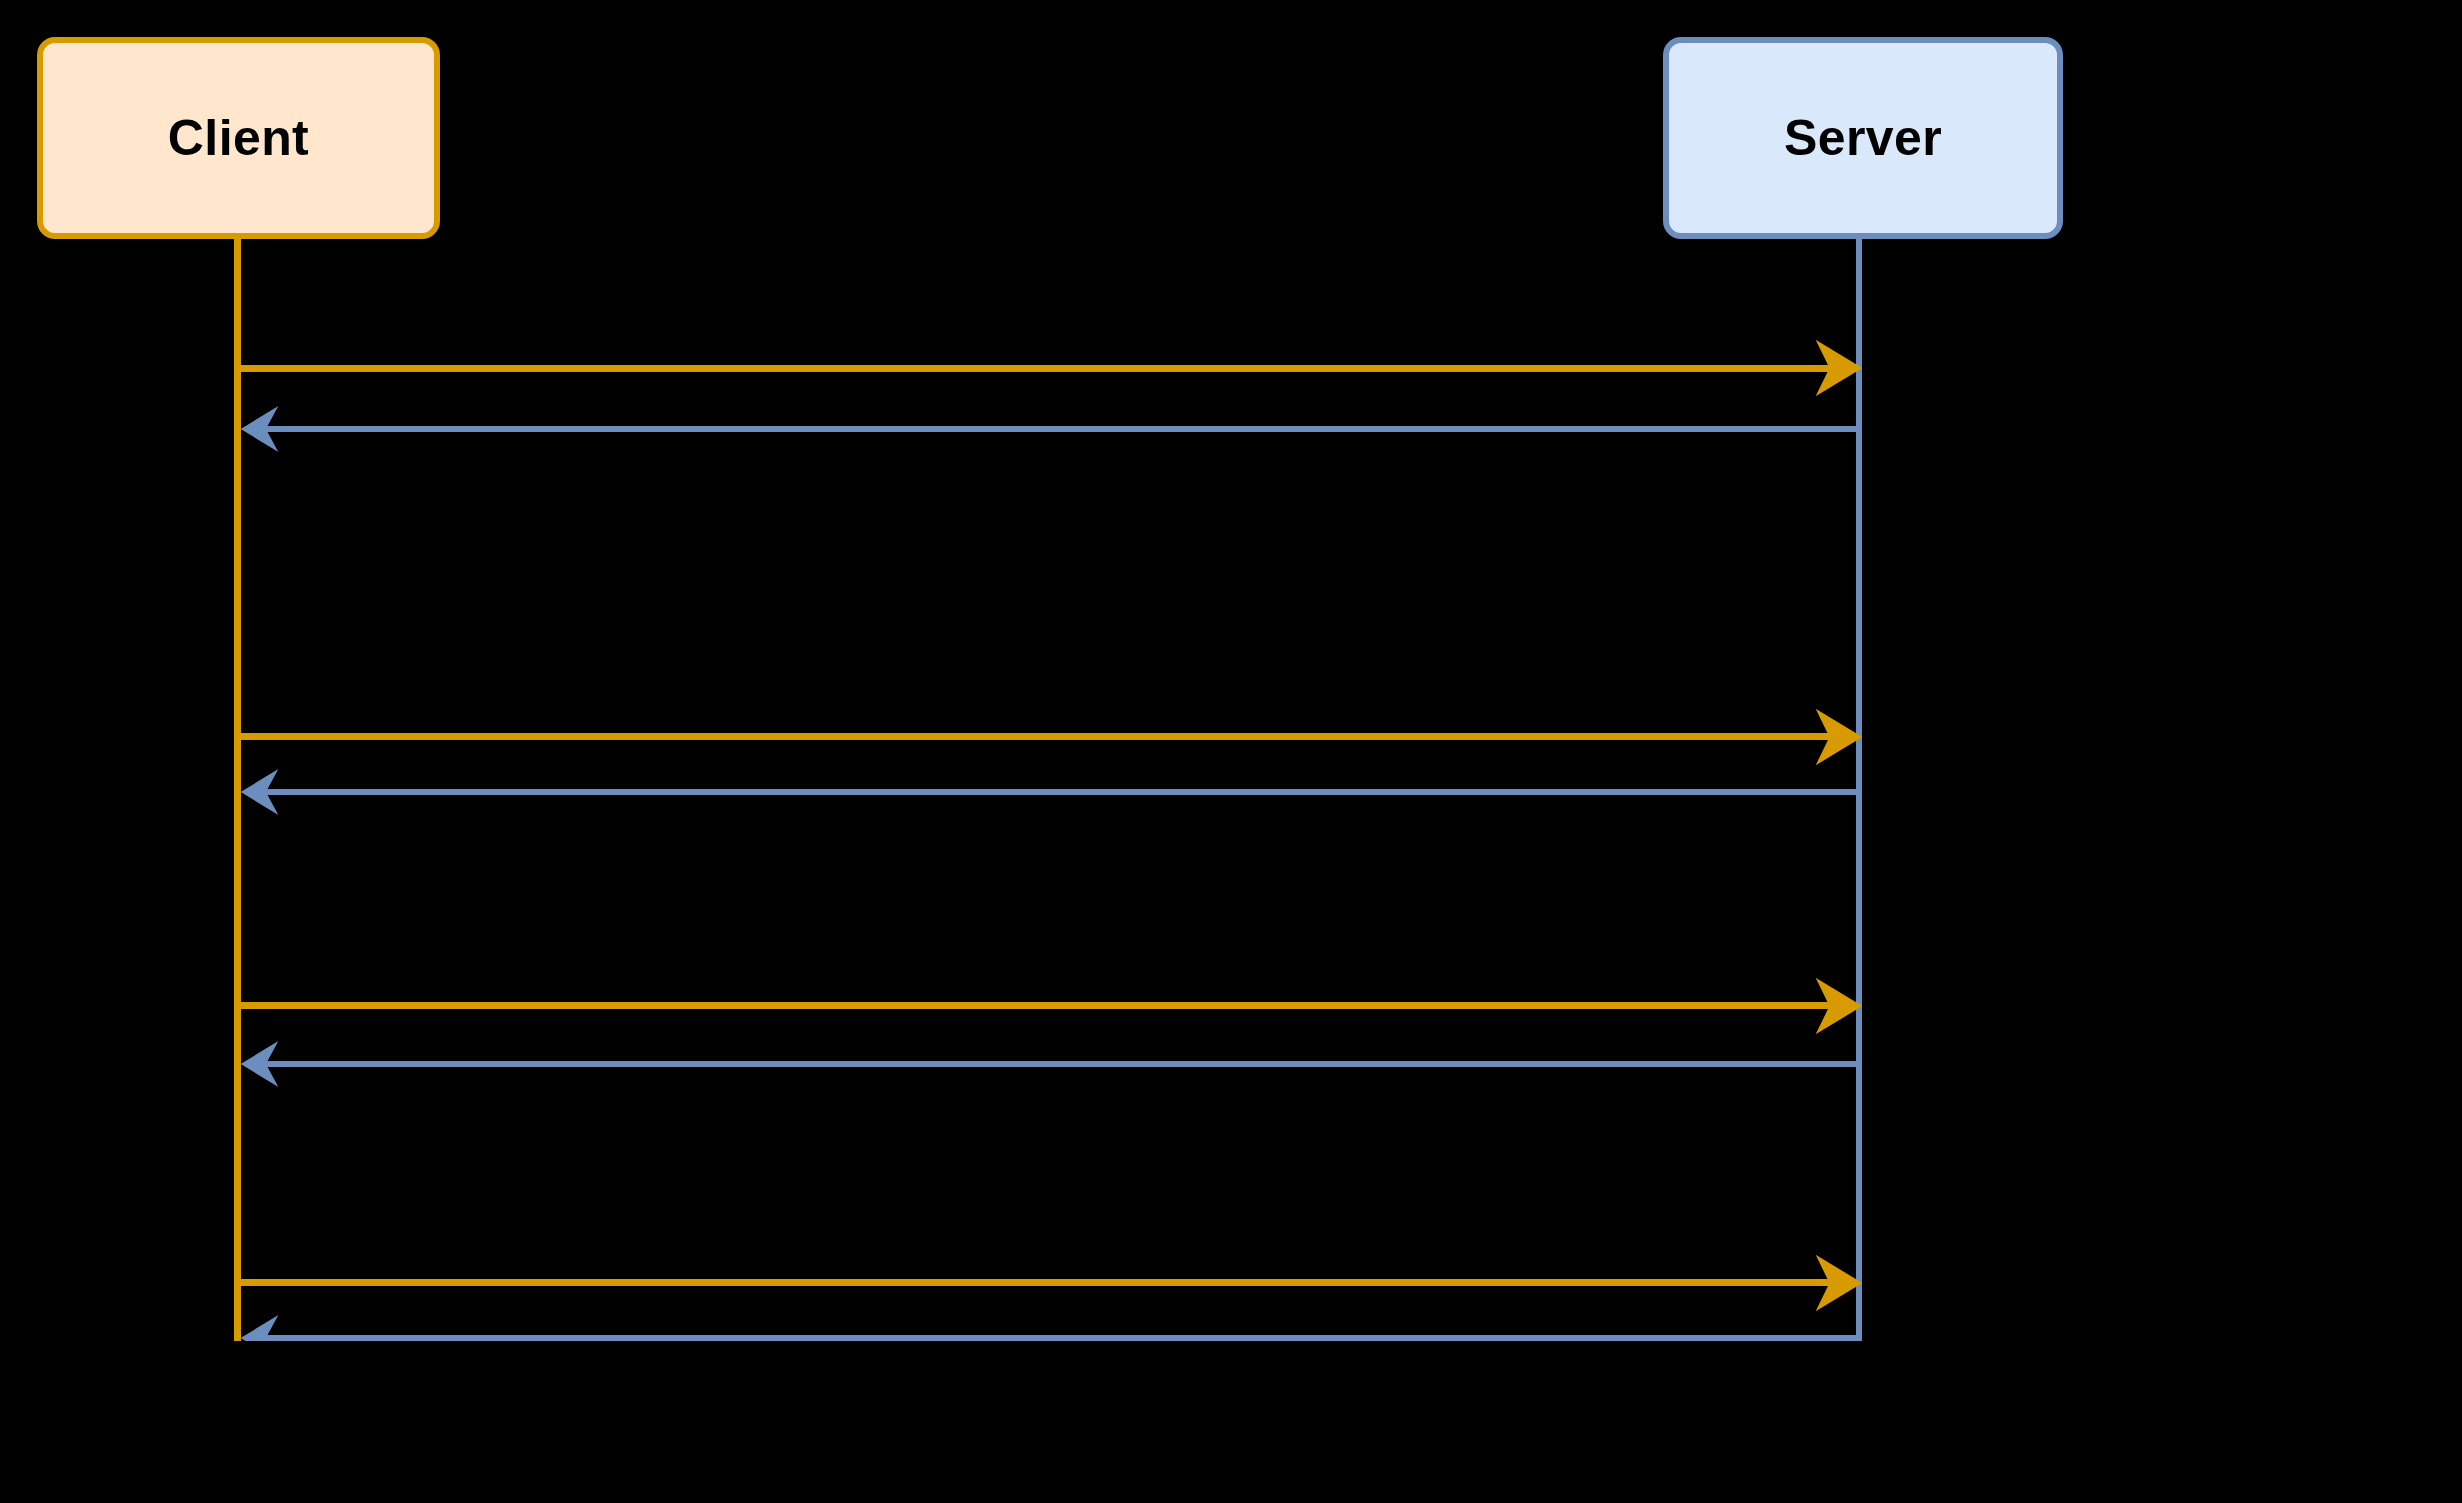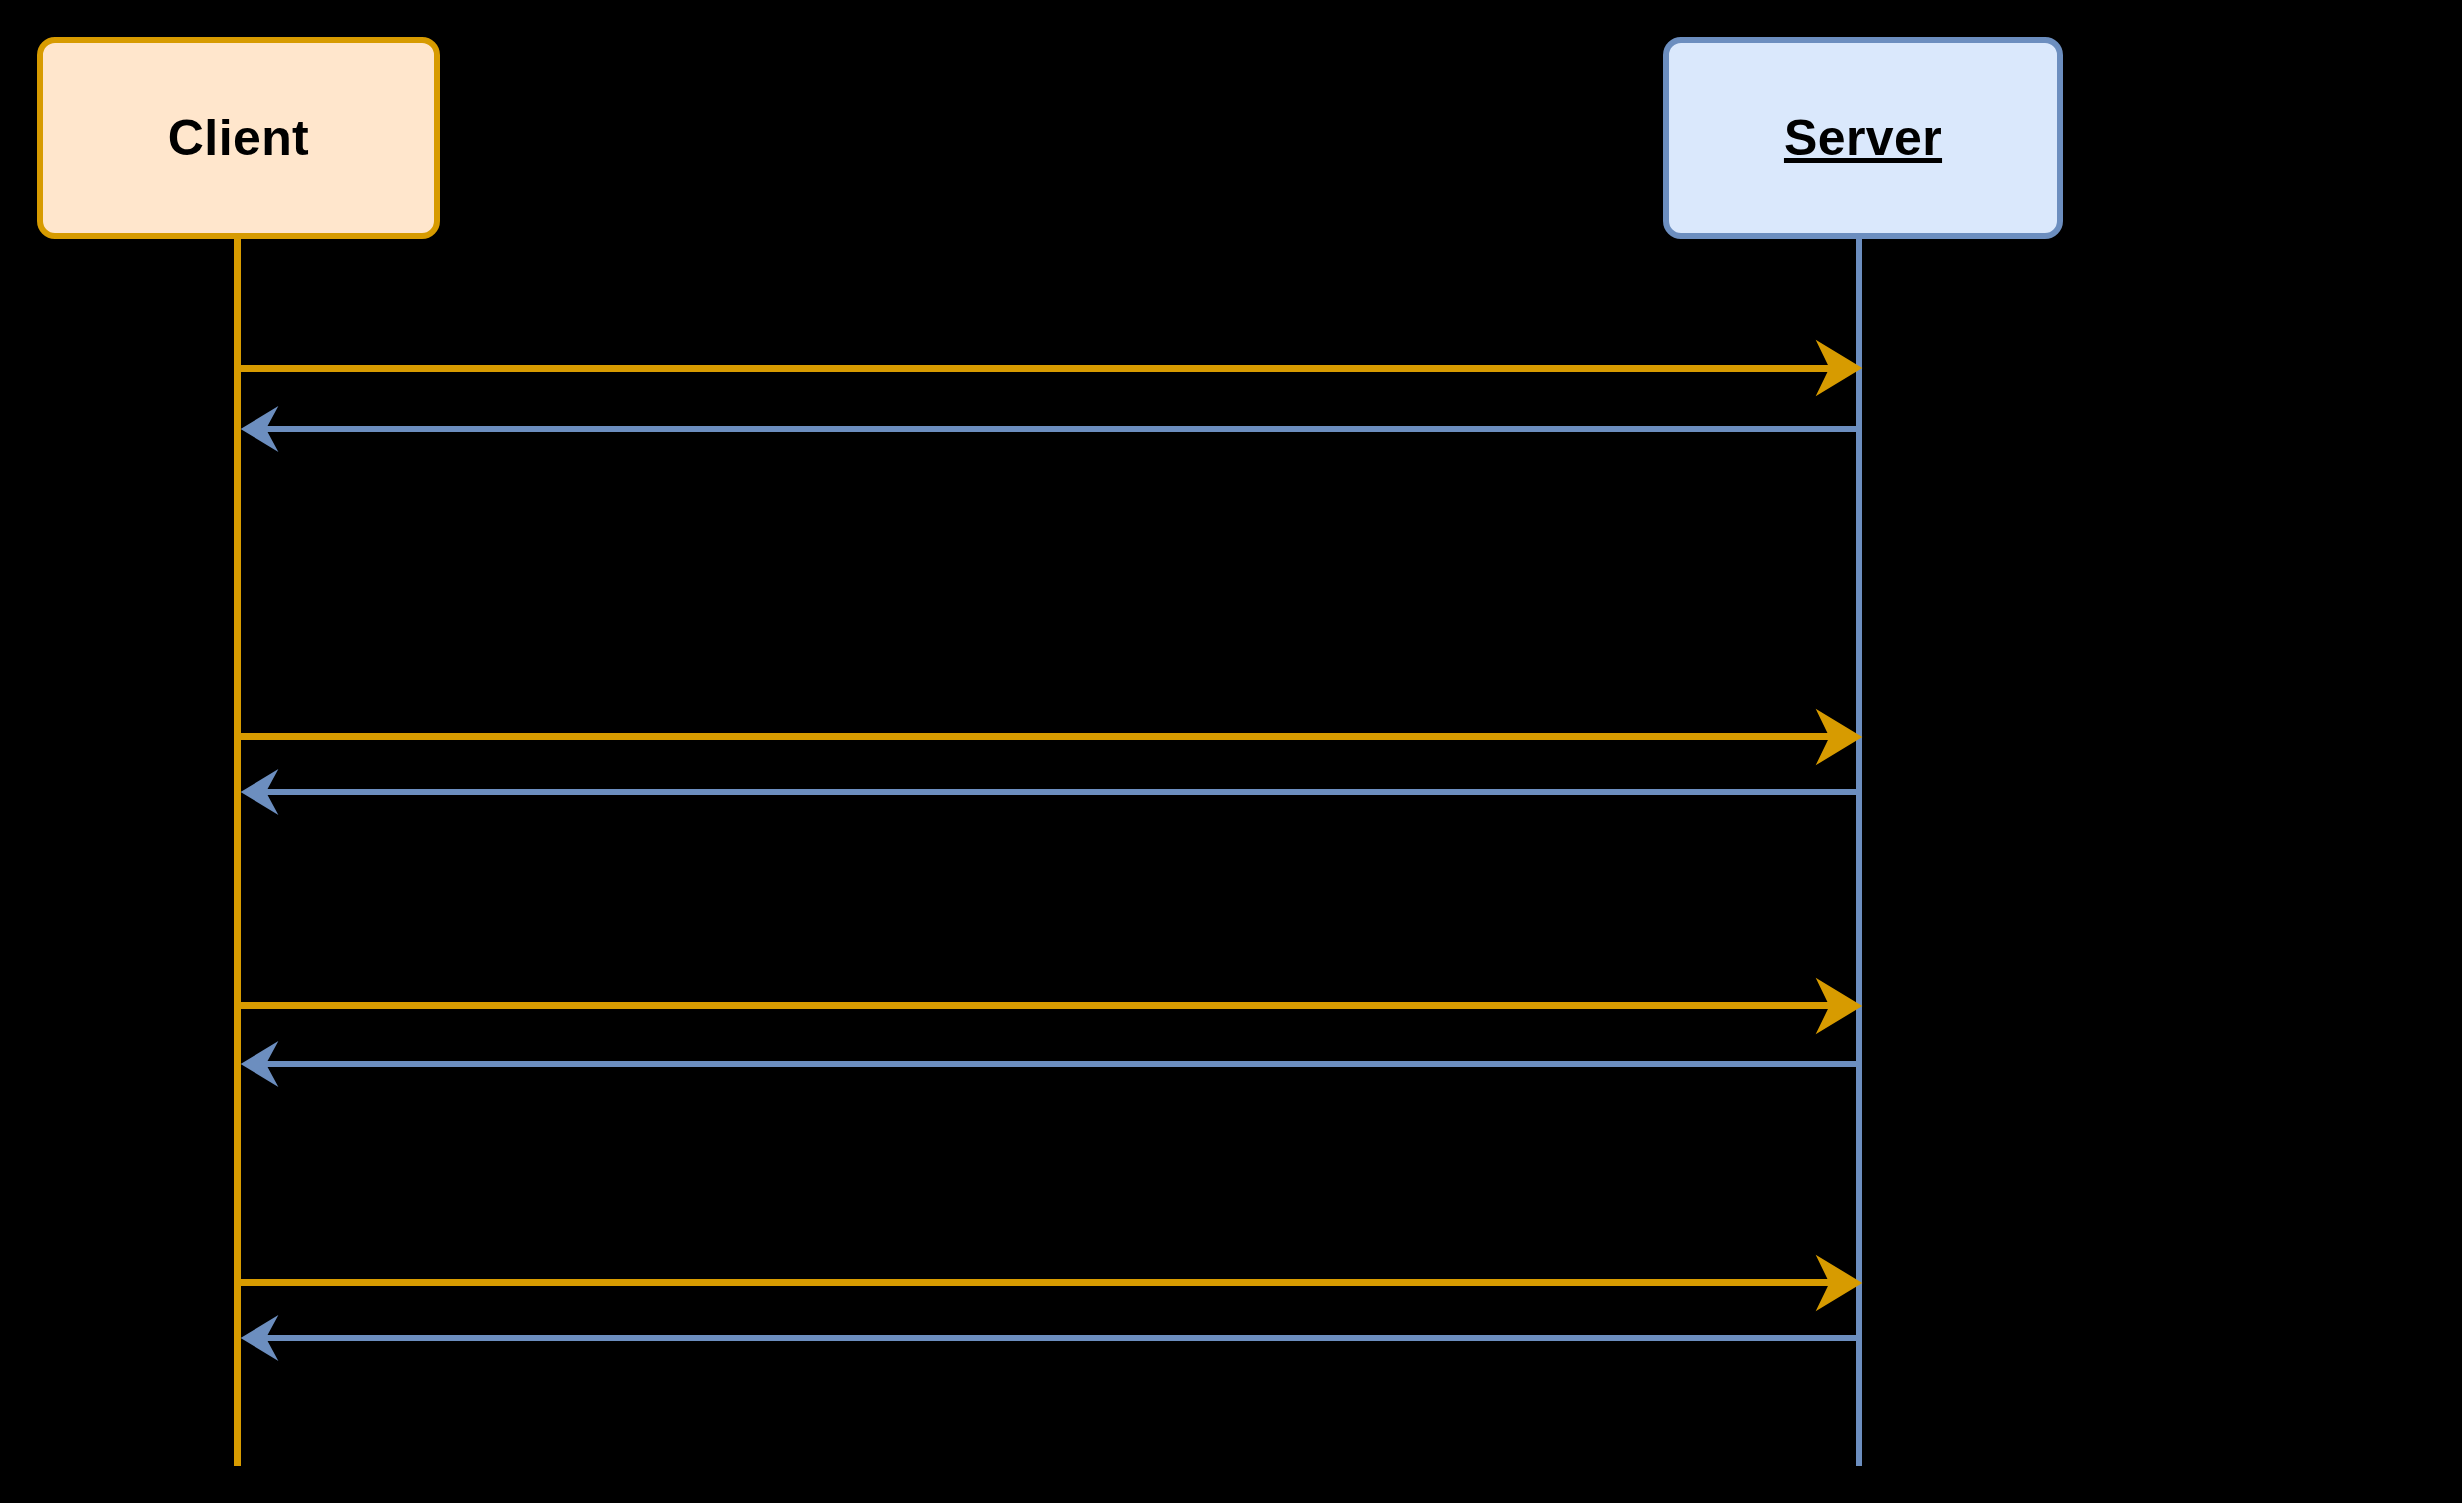--- a/index.html
+++ b/index.html
@@ -41,21 +41,21 @@
   }
   .arrow-head {
     position: absolute;
     overflow: visible;
   }
   svg.arrow-head path { stroke: none; }
 </style>
 </head>
 <body>
 
-<div id="diagram-root" style="width: 2462px; height: 1503px; background: rgb(0, 0, 0);">
+<div id="diagram-root" style="width: 2462px; height: 1341px; background: rgb(0, 0, 0);">
 
 <div class="lifeline" style="left: 234px; top: 238px; width: 6.6px; height: 1228px; background: rgb(215, 155, 0);"></div>
     <div class="lifeline" style="left: 1856px; top: 238px; width: 5.8px; height: 1228px; background: rgb(108, 142, 191);"></div>
     <div class="msg-line" style="left: 237px; top: 365px; width: 1596px; height: 6.6px; background: rgb(215, 155, 0);"></div>
     <svg class="arrow-head" width="50" height="60" viewBox="0 0 60 72" style="left: 1814px; top: 338px;">
       <path d="M 58 36 L 2 2 L 18.48 36 L 2 70 Z" fill="#d79b00"></path>
     </svg>
     <div class="msg-line" style="left: 264px; top: 426px; width: 1595px; height: 5.8px; background: rgb(108, 142, 191);"></div>
     <svg class="arrow-head" width="41" height="50" viewBox="0 0 50 60" style="left: 239px; top: 404px;">
       <path d="M 2 30 L 48 2 L 32.82 30 L 48 58 Z" fill="#6c8ebf"></path>
@@ -80,17 +80,17 @@
     <svg class="arrow-head" width="50" height="60" viewBox="0 0 60 72" style="left: 1814px; top: 1253px;">
       <path d="M 58 36 L 2 2 L 18.48 36 L 2 70 Z" fill="#d79b00"></path>
     </svg>
     <div class="msg-line" style="left: 264px; top: 1335px; width: 1592px; height: 5.8px; background: rgb(108, 142, 191);"></div>
     <svg class="arrow-head" width="41" height="50" viewBox="0 0 50 60" style="left: 239px; top: 1313px;">
       <path d="M 2 30 L 48 2 L 32.82 30 L 48 58 Z" fill="#6c8ebf"></path>
     </svg>
     <div class="participant-box" style="left: 37px; top: 37px; width: 403px; height: 202px; border-color: rgb(215, 155, 0); background: rgb(255, 230, 204);">
       <span class="participant-label">Client</span>
     </div>
-    <div class="participant-box" style="left: 1663px; top: 37px; width: 400px; height: 202px; border-color: rgb(108, 142, 191); background: rgb(218, 232, 252); text-decoration: underline;">
+    <div class="participant-box" style="left: 1663px; top: 37px; width: 400px; height: 202px; border-color: rgb(108, 142, 191); background: rgb(218, 232, 252);">
       <span class="participant-label">Server</span>
     </div>
   </div>
 
 
 </body></html>

